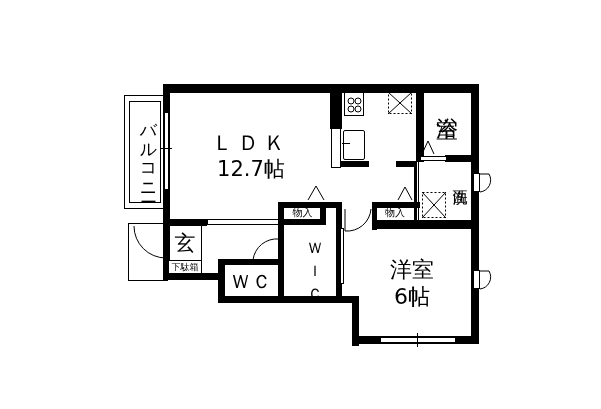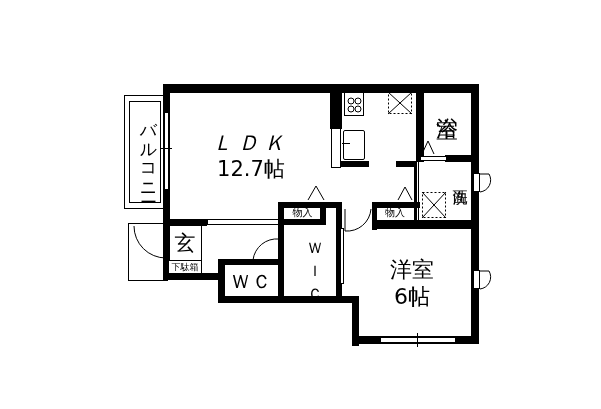--- a/index.html
+++ b/index.html
@@ -129,21 +129,21 @@
 <svg style="left:308px;top:186px;" width="16" height="14">
     <path d="M0 14 L8 0 L16 14" fill="none" stroke="#000"></path>
   </svg>
 <svg style="left:398px;top:187px;" width="14" height="13">
     <path d="M0 13 L7 0 L14 13" fill="none" stroke="#000"></path>
   </svg>
 <svg style="left:422px;top:141px;" width="12" height="13">
     <path d="M0 13 L6 0 L12 13" fill="none" stroke="#000"></path>
   </svg>
 
-<div class="lbl" style="left:196px;top:133px;width:110px;font-size:21px;letter-spacing:5px;font-style:italic;">ＬＤＫ</div>
+<div class="lbl" style="left:196px;top:133px;width:110px;font-size:21px;letter-spacing:5px;">ＬＤＫ</div>
 <div class="lbl" style="left:196px;top:159px;width:110px;font-size:21px;">12.7帖</div>
 
 <div class="lbl" style="left:172px;top:233px;width:26px;font-size:21px;">玄</div>
 <div class="lbl" style="left:168px;top:263px;width:34px;font-size:9px;">下駄箱</div>
 
 <div class="lbl" style="left:226px;top:272px;width:52px;font-size:19px;letter-spacing:2px;">ＷＣ</div>
 
 <div class="lbl vt" style="left:298px;top:232px;width:24px;font-size:15px;letter-spacing:8px;">ＷＩＣ</div>
 
 <div class="lbl" style="left:372px;top:259px;width:80px;font-size:22px;">洋室</div>

